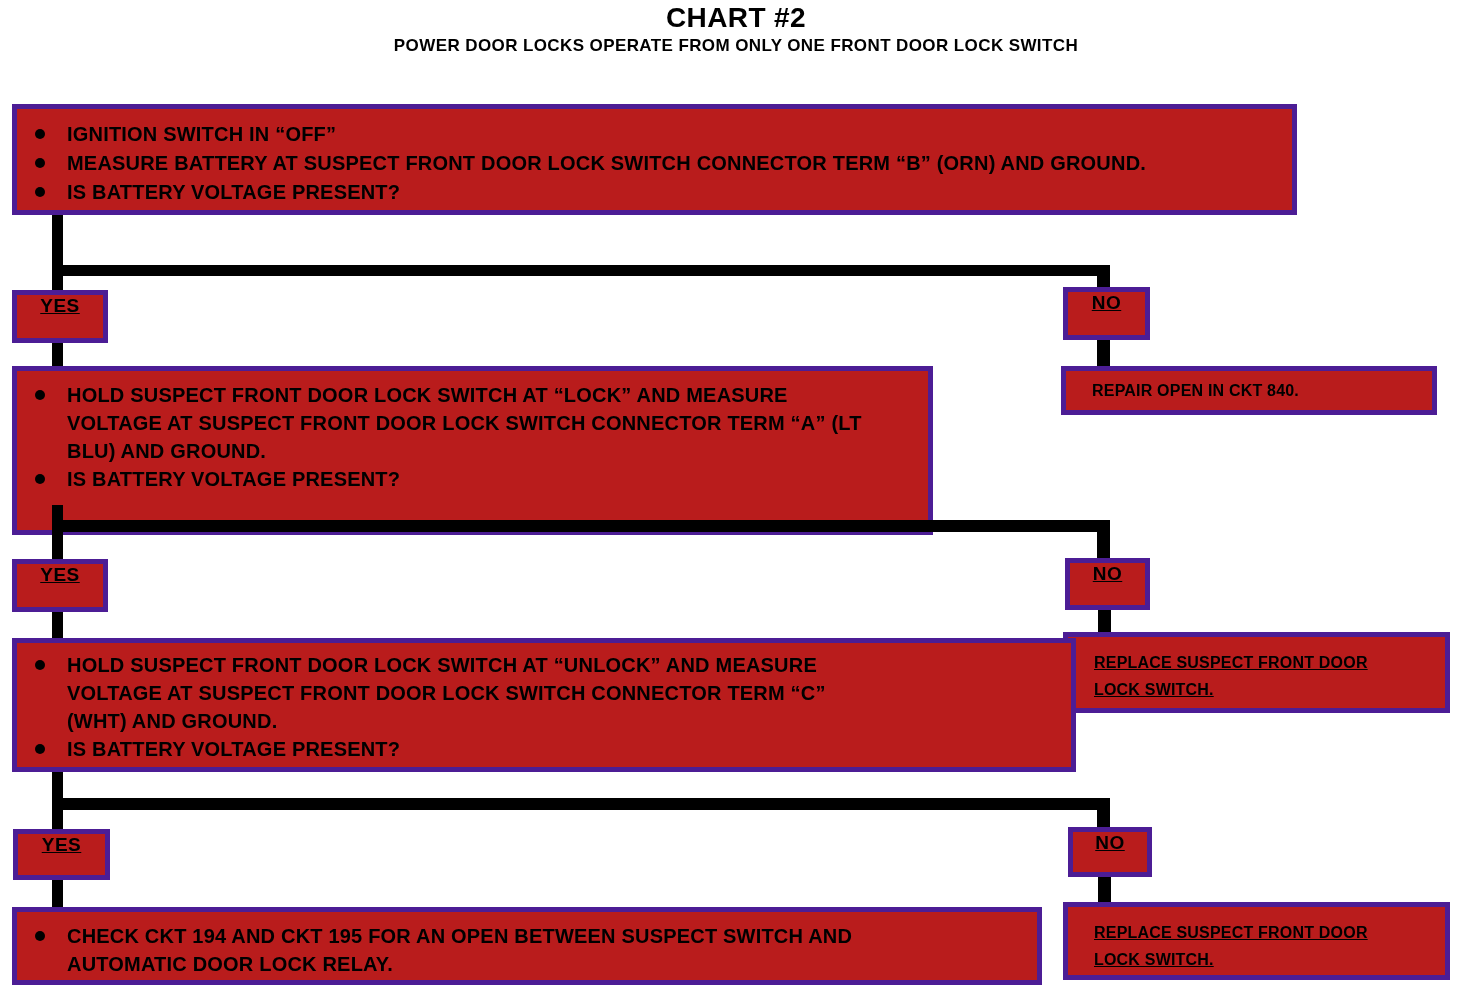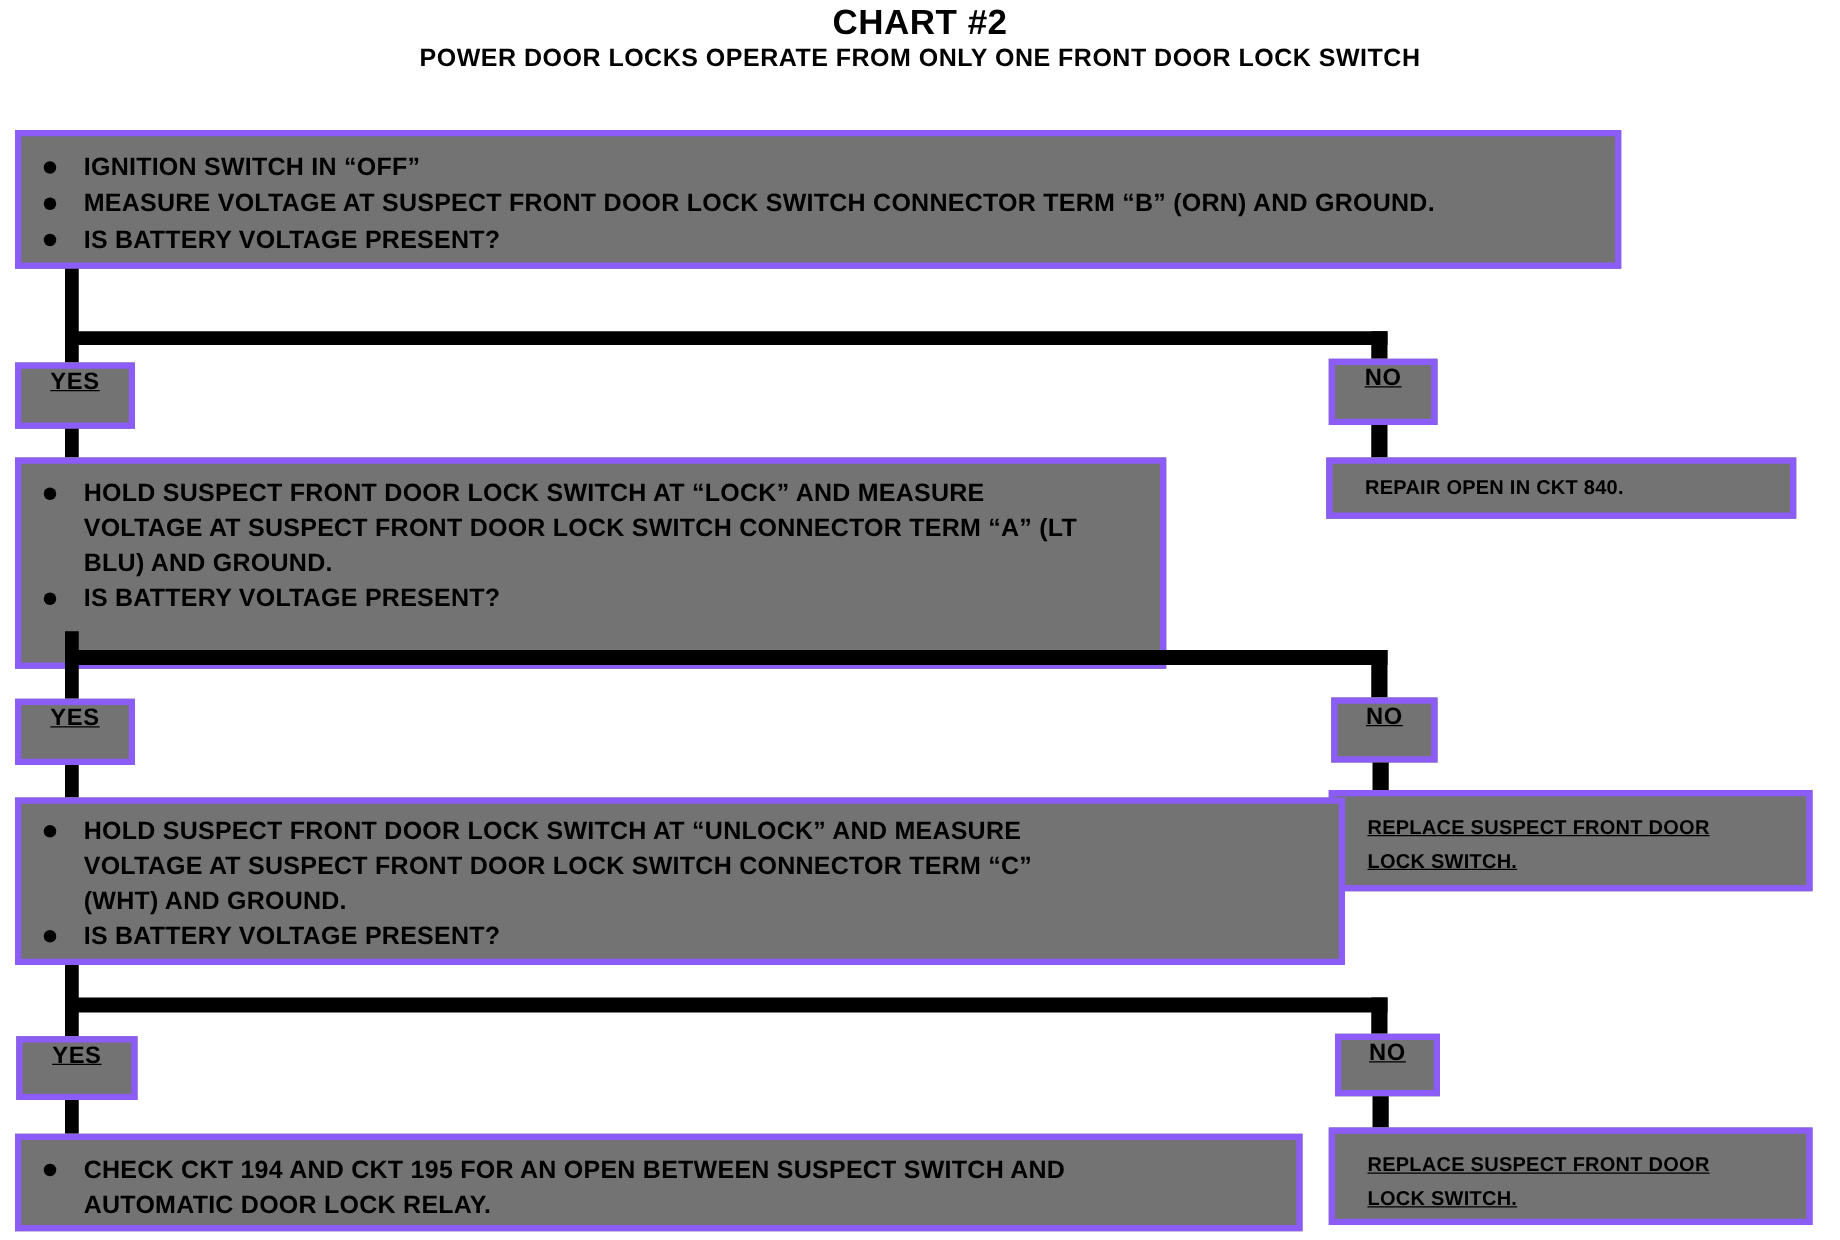--- a/index.html
+++ b/index.html
@@ -7,26 +7,26 @@
     position:relative;
     width:1472px;height:992px;
     background:#ffffff;
     font-family:"Liberation Sans", sans-serif;
     font-weight:bold;
     color:#000;
     overflow:hidden;
   }
   .hdr{position:absolute;left:0;width:1472px;text-align:center;letter-spacing:.4px;}
   #title{top:2px;font-size:28px;}
-  #subtitle{top:36px;font-size:20px;}
+  #subtitle{top:36px;font-size:17px;}
 
   .box{
     position:absolute;
-    border:5px solid #8b5cf6;
-    background:#737373;
+    border:5px solid #4c1d95;
+    background:#b91c1c;
     box-sizing:border-box;
   }
   .qbox ul{list-style:none;margin:0;padding:0;}
   .qbox li{position:relative;padding-left:50px;font-size:20px;line-height:28px;letter-spacing:.2px;}
   .qbox .dot{position:absolute;left:18px;top:9px;width:10px;height:10px;border-radius:50%;background:#000;}
   .btxt{display:inline-block;vertical-align:top;}
 
   #qbox1{left:12px;top:104px;width:1285px;height:111px;padding-top:11px;}
   #qbox1 li{line-height:29px;}
   #qbox1 .btxt{max-width:1190px;}
@@ -63,21 +63,21 @@
 <body>
 
 <div id="canvas">
 
   <div id="title" class="hdr">CHART #2</div>
   <div id="subtitle" class="hdr">POWER DOOR LOCKS OPERATE FROM ONLY ONE FRONT DOOR LOCK SWITCH</div>
 
   <div id="qbox1" class="box qbox">
     <ul>
       <li><span class="dot"></span><span class="btxt">IGNITION SWITCH IN “OFF”</span></li>
-      <li><span class="dot"></span><span class="btxt">MEASURE VOLTAGE AT SUSPECT FRONT DOOR LOCK SWITCH CONNECTOR TERM “B” (ORN) AND GROUND.</span></li>
+      <li><span class="dot"></span><span class="btxt">MEASURE BATTERY AT SUSPECT FRONT DOOR LOCK SWITCH CONNECTOR TERM “B” (ORN) AND GROUND.</span></li>
       <li><span class="dot"></span><span class="btxt">IS BATTERY VOLTAGE PRESENT?</span></li>
     </ul>
   </div>
 
   <div class="line" style="left:52px;top:215px;width:11px;height:75px;"></div>
   <div class="line" style="left:52px;top:265px;width:1058px;height:11px;"></div>
   <div class="line" style="left:1097px;top:265px;width:13px;height:22px;"></div>
 
   <div id="yes1" class="box ynbox">
       <span>YES</span>

